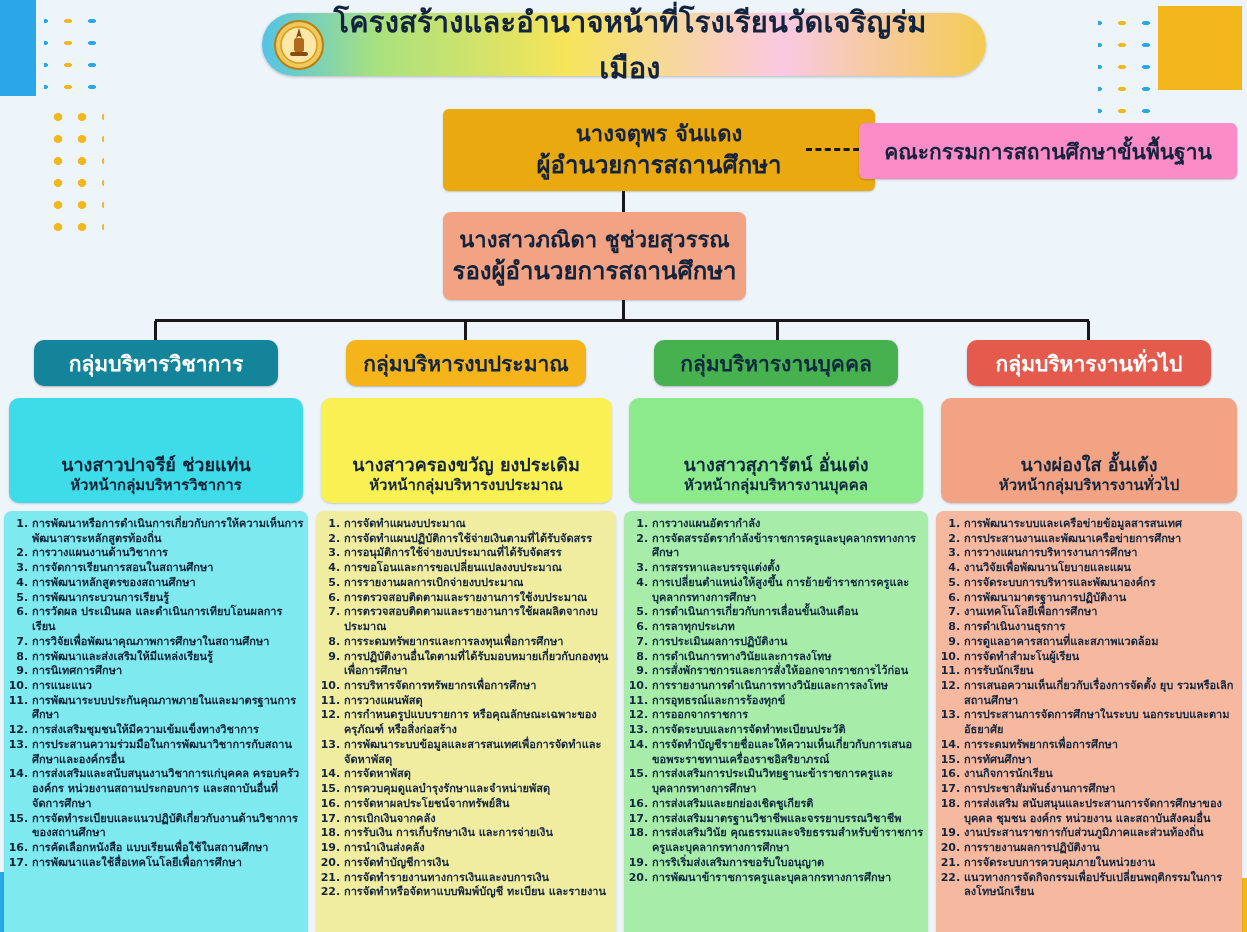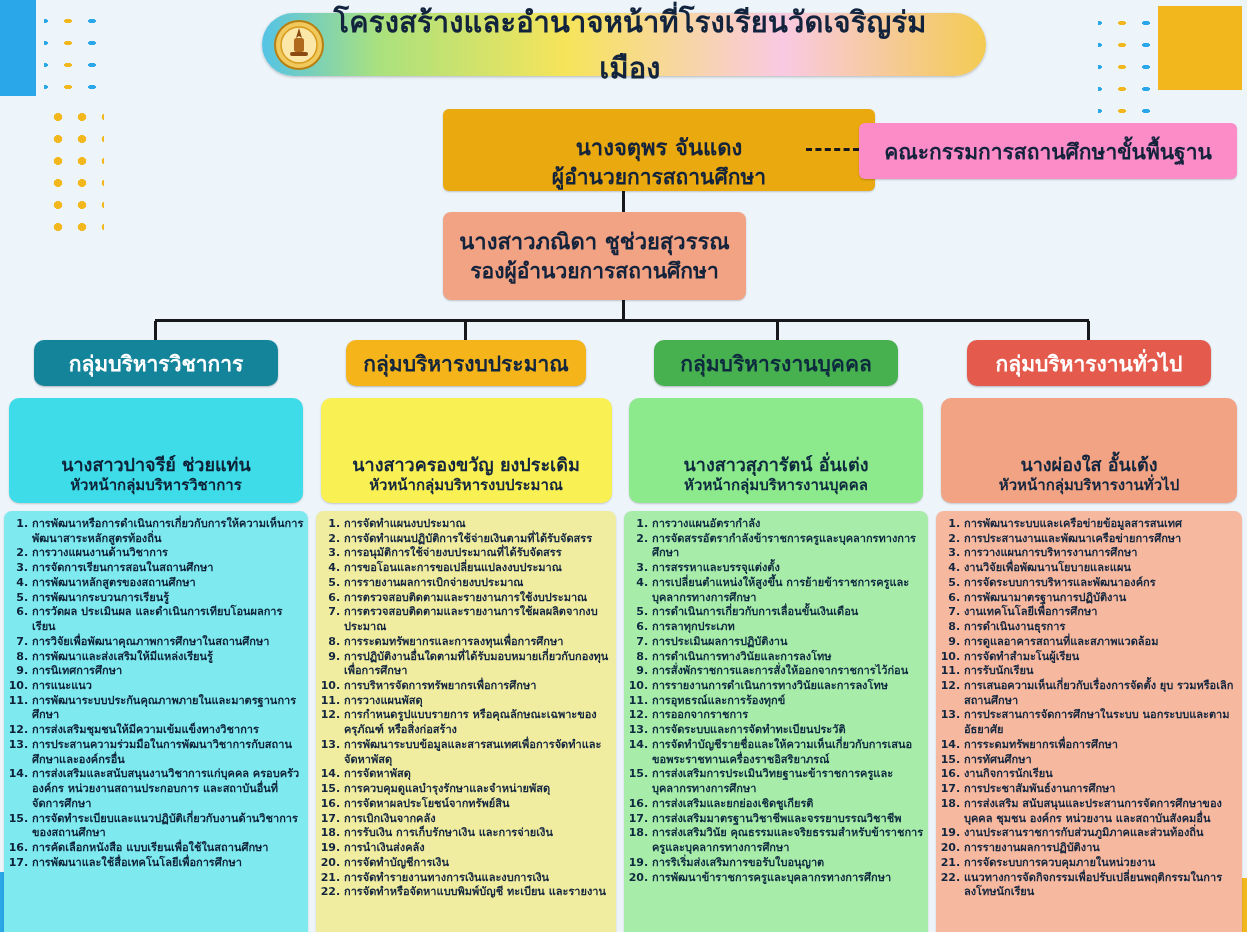--- a/index.html
+++ b/index.html
@@ -41,23 +41,23 @@
     color:var(--c-title_text,#12233d); letter-spacing:.2px; padding-right:28px;
   }
 
   
   .node {
     position:absolute; display:flex; flex-direction:column;
     align-items:center; justify-content:center; text-align:center;
     color:#14233c; font-weight:700; box-shadow:0 1px 2px rgba(0,0,0,.2);
   }
   .node .l1 { font-size:22px; line-height:1.35; }
-  .node .l2 { font-size:21px; line-height:1.35; }
+  .node .l2 { font-size:24px; line-height:1.35; }
   .director { left:443px; top:109px; width:432px; height:82px; border-radius:6px;
-              background:var(--c-director_bg,#e9a90f);justify-content:flex-end; }
+              background:var(--c-director_bg,#e9a90f); }
   .committee { left:859px; top:123px; width:378px; height:56px; border-radius:6px;
                background:var(--c-committee_bg,#fb8cc8); font-size:21px; }
   .deputy { left:443px; top:212px; width:303px; height:88px; border-radius:8px;
             background:var(--c-deputy_bg,#f2a384); }
 
   
   .line { position:absolute; background:var(--c-line,#17181b); }
   .line.dashed {
     background:none; height:0;
     border-top:3.5px dashed var(--c-line,#17181b);

